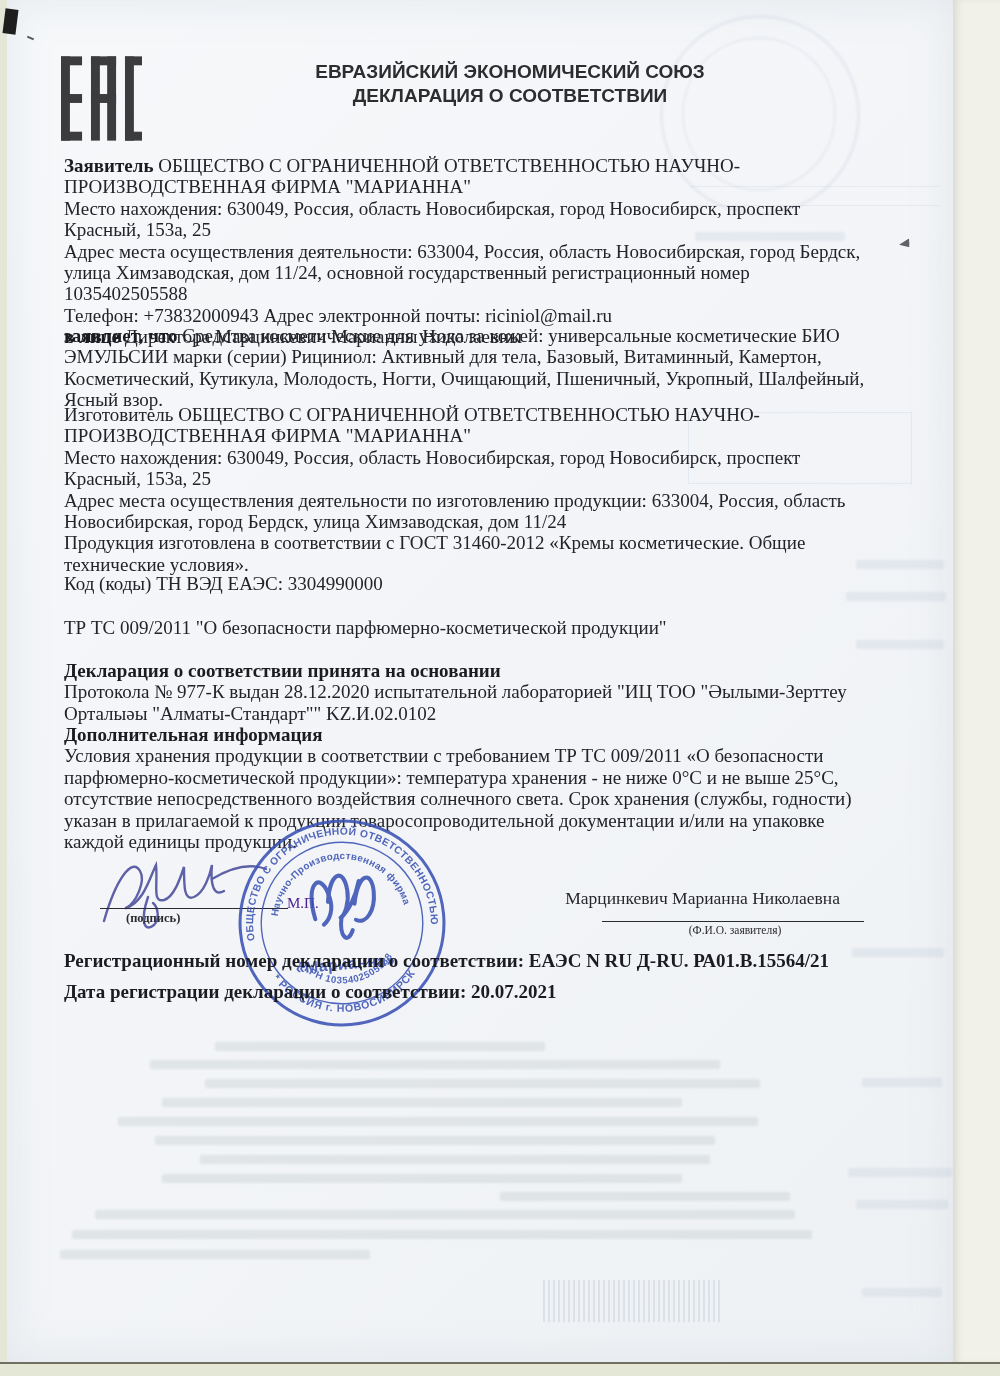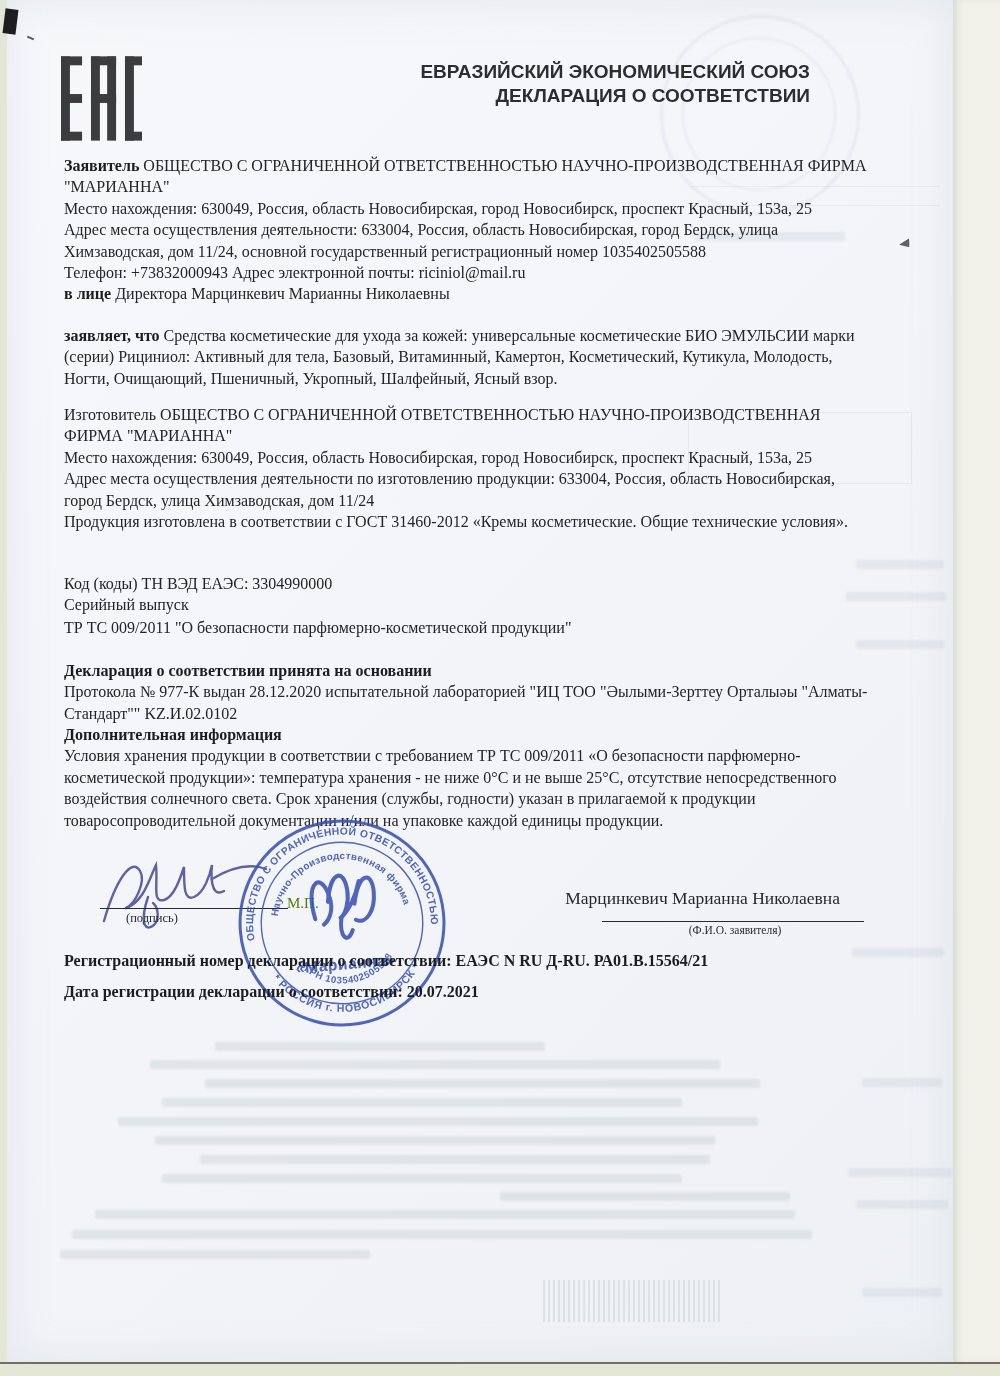--- a/index.html
+++ b/index.html
@@ -11,30 +11,30 @@
   .side-strip{position:absolute;left:953px;top:0;width:47px;height:1363px;background:#f1f1e9;
          box-shadow:inset 6px 0 8px -4px rgba(120,120,110,.25);}
   .bottom-strip{position:absolute;left:0;top:1362px;width:1000px;height:14px;background:#e4e7d6;border-top:2px solid #6f7061;}
   .corner-mark{position:absolute;left:4px;top:9px;width:13px;height:25px;background:#1e1e1e;transform:rotate(7deg);}
   .pen-dot{position:absolute;left:27px;top:37px;width:7px;height:2px;background:#55565f;transform:rotate(24deg);}
   .tick-mark{position:absolute;left:899px;top:239px;width:11px;height:9px;background:#3c3c44;
          clip-path:polygon(0 55%,100% 0,88% 100%);transform:rotate(-8deg);opacity:.8;}
 
   .eac{position:absolute;left:61px;top:56px;width:81px;height:85px;}
 
-  .hdr{position:absolute;left:210px;top:60px;width:600px;text-align:right;
+  .hdr{position:absolute;left:210px;top:60px;width:600px;text-align:center;
        font-family:"Liberation Sans",sans-serif;font-weight:bold;font-size:19px;line-height:24px;color:#2d2d30;}
 
-  .blk{position:absolute;left:64px;width:804px;font-size:16px;line-height:21.4px;color:#23242a;}
+  .blk{position:absolute;left:64px;width:804px;font-size:19px;line-height:21.4px;color:#23242a;}
   .blk b{color:#1b1c22;}
   .bold{font-weight:bold;color:#1b1c22;}
 
   .sig-line{position:absolute;height:0;border-top:1.6px solid #2a2b30;}
-  .small-cap{position:absolute;font-size:12.5px;color:#2a2b30;}
-  .mp{position:absolute;left:287px;top:895px;font-size:15px;color:#4d7c0f;}
+  .small-cap{position:absolute;font-size:12.5px;color:#2a2b30;font-weight:bold;}
+  .mp{position:absolute;left:287px;top:895px;font-size:15px;color:#4c1d95;}
   .fio-name{position:absolute;left:470px;top:888px;width:370px;text-align:right;font-size:17.5px;color:#26272c;}
   .fio-cap{position:absolute;left:645px;top:924px;width:180px;text-align:center;font-size:11.5px;color:#2a2b30;}
 
   .stamp{position:absolute;left:235px;top:816px;width:214px;height:214px;opacity:.88;transform:rotate(-5deg);pointer-events:none;}
   .stamp text{font-family:"Liberation Sans",sans-serif;font-weight:bold;}
   .signature{position:absolute;left:90px;top:845px;width:212px;height:92px;opacity:.9;}
 
   
   .ghost{position:absolute;background:rgba(118,145,135,.14);filter:blur(1.2px);border-radius:2px;height:9px;}
   .ghost.blue{background:rgba(125,150,180,.12);}
@@ -118,21 +118,20 @@
 
   <div class="blk" style="top:404px;">
     <div><span>Изготовитель</span> <span>ОБЩЕСТВО С ОГРАНИЧЕННОЙ ОТВЕТСТВЕННОСТЬЮ НАУЧНО-ПРОИЗВОДСТВЕННАЯ ФИРМА "МАРИАННА"</span></div>
     <div>Место нахождения: 630049, Россия, область Новосибирская, город Новосибирск, проспект Красный, 153а, 25</div>
     <div>Адрес места осуществления деятельности по изготовлению продукции: 633004, Россия, область Новосибирская, город Бердск, улица Химзаводская, дом 11/24</div>
     <div>Продукция изготовлена в соответствии с ГОСТ 31460-2012 «Кремы косметические. Общие  технические условия».</div>
   </div>
 
   <div class="blk" style="top:573px;">
     <div>Код (коды) ТН ВЭД ЕАЭС: 3304990000</div>
-    <div>Серийный выпуск</div>
   </div>
 
   <div class="blk" style="top:617px;">
     <div>ТР ТС 009/2011 "О безопасности парфюмерно-косметической продукции"</div>
   </div>
 
   <div class="blk" style="top:660px;">
     <div class="bold">Декларация о соответствии принята на основании</div>
     <div>Протокола № 977-К выдан 28.12.2020  испытательной лабораторией "ИЦ ТОО "Әылыми-Зерттеу Орталыәы "Алматы-Стандарт"" KZ.И.02.0102</div>
   </div>

